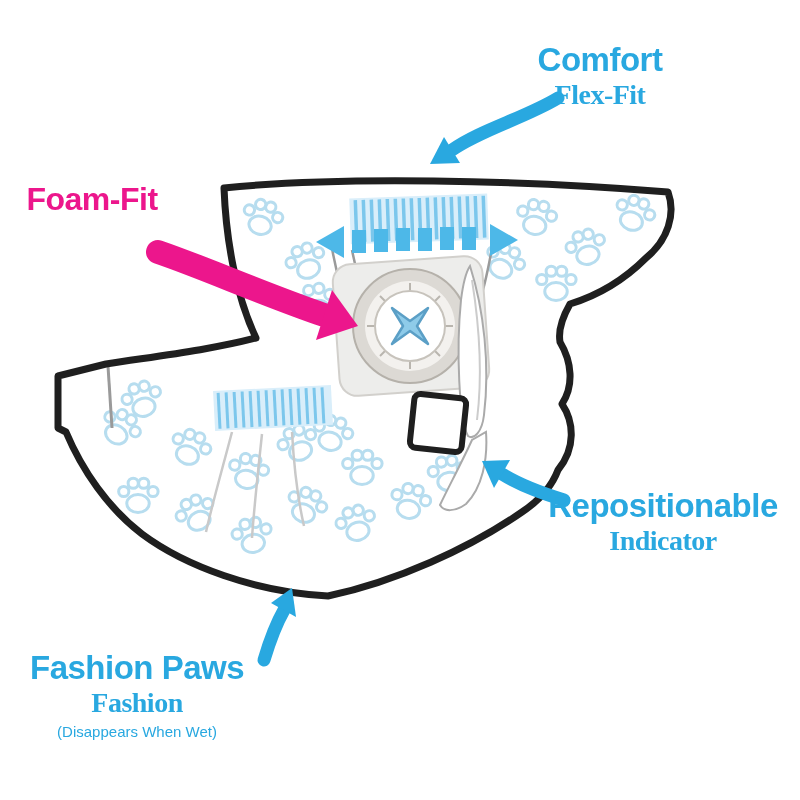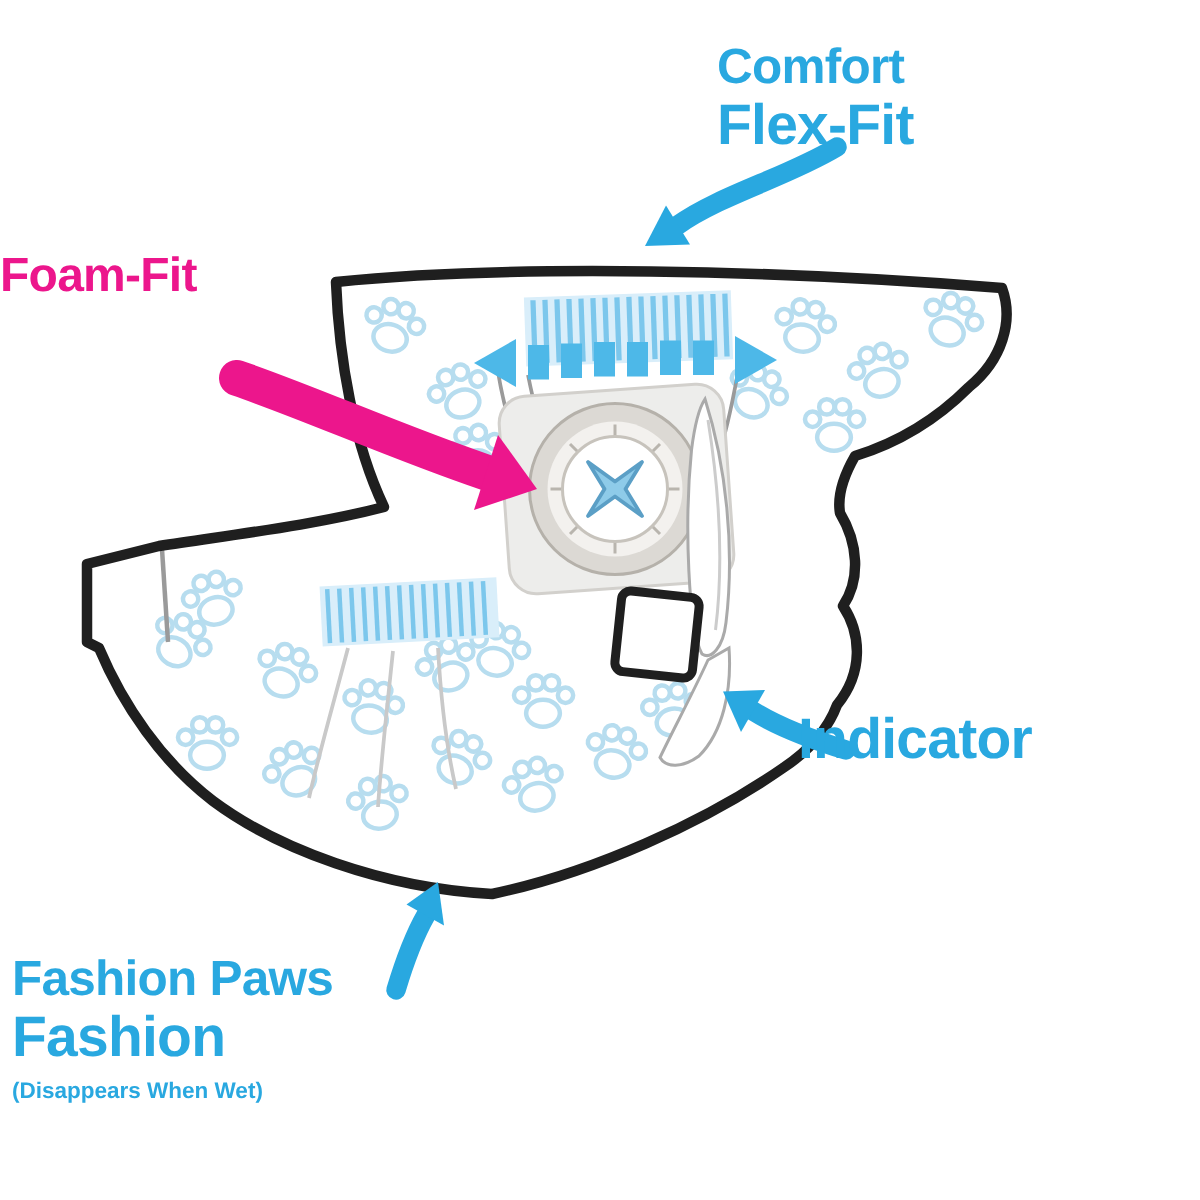--- a/index.html
+++ b/index.html
@@ -6,34 +6,34 @@
   #canvas {
     position: relative;
     width: 800px;
     height: 800px;
     background: #ffffff;
     overflow: hidden;
     font-family: "Liberation Sans", sans-serif;
   }
   #art { position: absolute; left: 0; top: 0; }
 
-  .callout { position: absolute; line-height: 1.12; }
+  .callout { position: absolute; text-align: center; line-height: 1.12; margin-top: 16px; }
   .blue  { color: #29a8e0; }
   .pink  { color: #ec168c; }
 
   .co-flexfit        { top: 26px;  left: 478px; width: 244px; }
   .co-tailhole       { top: 166px; left: 0px;   width: 184px; }
   .co-fasteners      { top: 472px; left: 532px; width: 262px; }
   .co-wetness        { top: 634px; left: 8px;   width: 258px; }
 
   .t-md   { font-size: 33px; font-weight: 700; letter-spacing: -0.5px; }
-  .t-lg   { font-size: 38px; font-weight: 800; letter-spacing: -0.5px; }
+  .t-lg   { font-size: 28px; font-weight: 800; letter-spacing: -0.5px; font-family: Liberation Serif, serif; }
   .t-xl   { font-size: 32px; font-weight: 800; letter-spacing: -0.5px; }
   .t-sub  { font-size: 31px; font-weight: 700; letter-spacing: -0.5px; }
-  .t-note { font-size: 15px; font-weight: 700; margin-top: 6px; }
+  .t-note { font-size: 15px; font-weight: 400; margin-top: 6px; }
   .callout div { white-space: nowrap; }
 </style>
 </head>
 <body>
 
 <div id="canvas">
 
   <svg id="art" viewBox="0 0 800 800" width="800" height="800" aria-hidden="true">
     <defs>
       <path id="sil" d="M 224,188
@@ -206,20 +206,21 @@
   <div class="callout co-flexfit blue">
     <div class="t-md">Comfort</div>
     <div class="t-lg">Flex-Fit</div>
   </div>
 
   <div class="callout co-tailhole pink">
     <div class="t-xl">Foam-Fit</div>
   </div>
 
   <div class="callout co-fasteners blue">
+    <div class="t-md">Repositionable</div>
     <div class="t-lg">Indicator</div>
   </div>
 
   <div class="callout co-wetness blue">
     <div class="t-md">Fashion Paws</div>
     <div class="t-lg">Fashion</div>
     <div class="t-note">(Disappears When Wet)</div>
   </div>
 
 </div>

